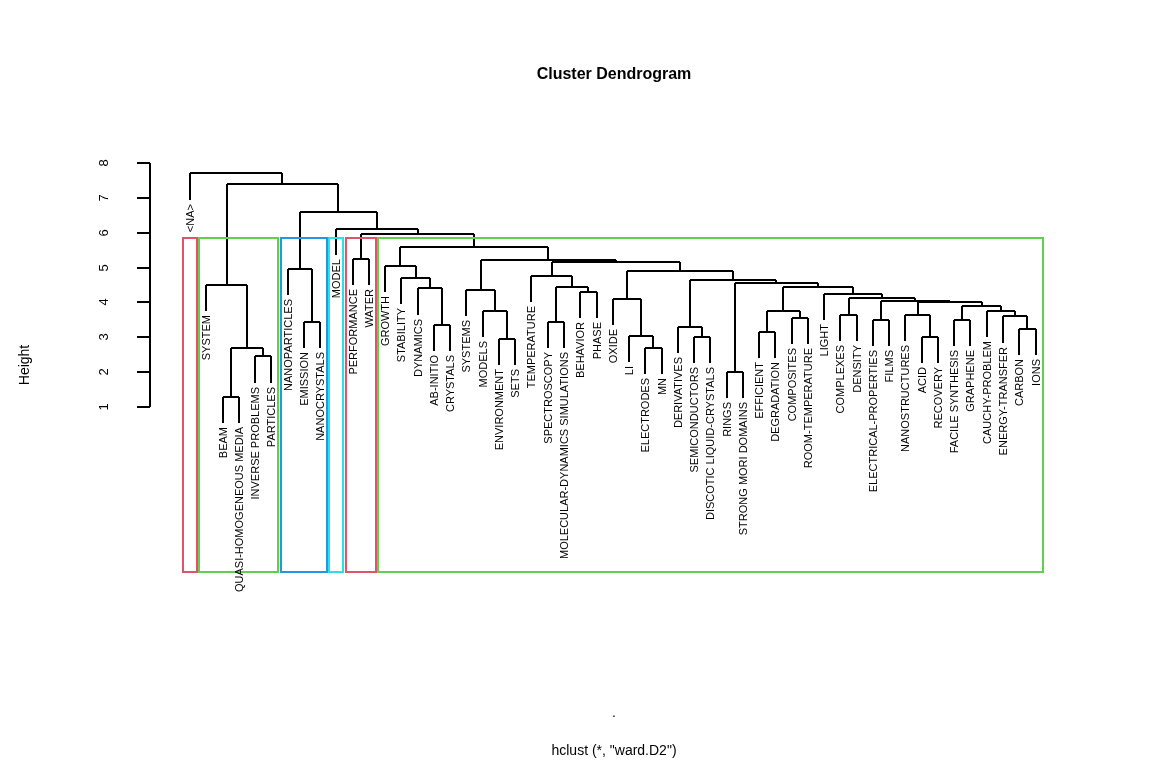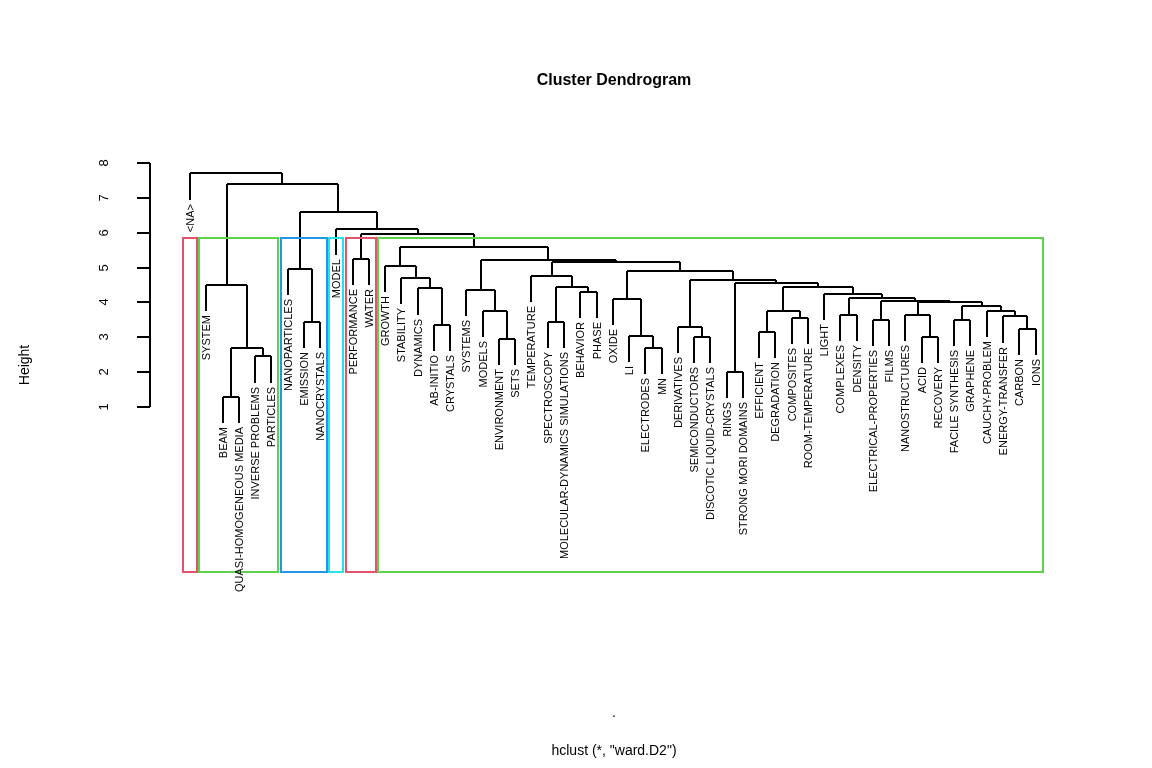--- a/index.html
+++ b/index.html
@@ -2,21 +2,21 @@
 <html><head>
 <meta charset="utf-8">
 <style>
   html, body { margin: 0; padding: 0; background: #ffffff; }
   .figure {
     position: relative; width: 1152px; height: 768px; background: #ffffff;
     font-family: "Liberation Sans", sans-serif; color: #000; overflow: hidden;
   }
   .figure svg { position: absolute; left: 0; top: 0; }
   .chart-title {
-    position: absolute; left: 614px; top: 80px; transform: translate(-50%,-50%);
+    position: absolute; left: 614px; top: 74px; transform: translate(-50%,-50%);
     font-size: 16px; font-weight: bold; white-space: nowrap;
   }
   .ylab {
     position: absolute; left: 24px; top: 365px;
     transform-origin: 0 0; transform: rotate(-90deg) translate(-50%,-50%);
     font-size: 14px; white-space: nowrap;
   }
   .caption-dot {
     position: absolute; left: 614px; top: 712px; transform: translate(-50%,-50%);
     font-size: 14px;

